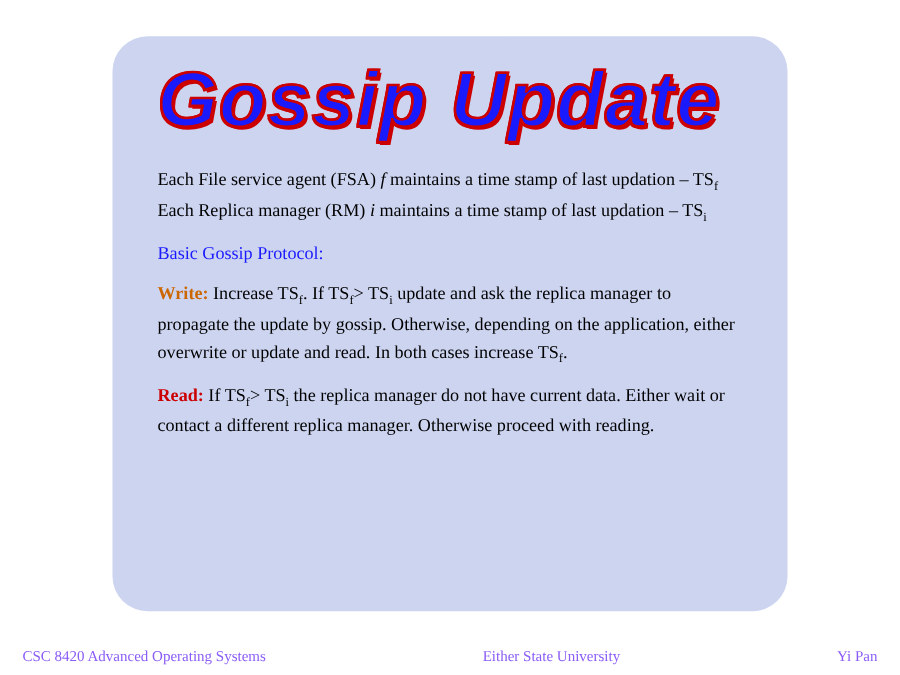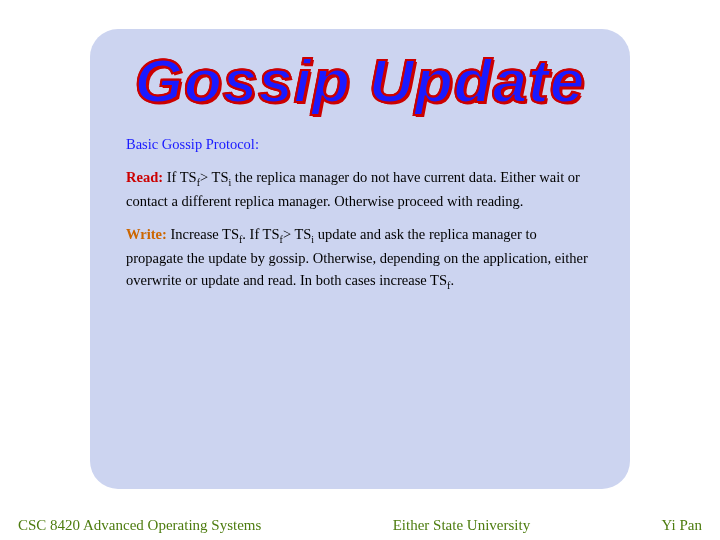--- a/index.html
+++ b/index.html
@@ -23,21 +23,21 @@
     }
 
     .slide-box {
       background: #ccd4f0;
       border-radius: 28px;
       width: 540px;
       min-height: 460px;
       padding: 18px 36px 28px 36px;
       display: flex;
       flex-direction: column;
-      align-items: center;
+      align-items: flex-start;
     }
 
     .title-area {
       text-align: center;
       margin-bottom: 18px;
     }
 
     .title-text {
       font-family: Arial, sans-serif;
       font-size: 62px;
@@ -84,51 +84,55 @@
     sub, sup {
       font-size: 10px;
     }
 
     .footer {
       height: 30px;
       display: flex;
       align-items: center;
       justify-content: space-between;
       padding: 0 18px;
-      font-size: 15px;
-      color: #4d7c0f;
+      font-size: 12px;
+      color: #8b5cf6;
       border-top: none;
       gap: 48px;
     }
   </style>
 </head>
 <body>
 
 <div class="main-area">
   <div class="slide-box">
 
     <div class="title-area">
       <span class="title-text">Gossip Update</span>
     </div>
 
     <div class="content-body">
 
+      <div class="para">
+        <span>Each File service agent (FSA) <em>f</em> maintains a time stamp of last updation – TS<sub>f</sub></span><br>
+        <span>Each Replica manager (RM) <em>i</em> maintains a time stamp of last updation – TS<sub>i</sub></span>
+      </div>
 
       <div class="para">
         <span class="section-heading">Basic Gossip Protocol:</span>
       </div>
 
       <div class="para">
-        <span class="para-label-red">Read:</span>
-        <span> If TS<sub>f</sub>&gt; TS<sub>i</sub> the replica manager do not have current data. Either wait or contact a different replica manager. Otherwise proceed with reading.</span>
+        <span class="para-label-orange">Write:</span>
+        <span> Increase TS<sub>f</sub>. If TS<sub>f</sub>&gt; TS<sub>i</sub> update and ask the replica manager to propagate the update by gossip. Otherwise, depending on the application, either overwrite or update and read. In both cases increase TS<sub>f</sub>.</span>
       </div>
 
       <div class="para">
-        <span class="para-label-orange">Write:</span>
-        <span> Increase TS<sub>f</sub>. If TS<sub>f</sub>&gt; TS<sub>i</sub> update and ask the replica manager to propagate the update by gossip. Otherwise, depending on the application, either overwrite or update and read. In both cases increase TS<sub>f</sub>.</span>
+        <span class="para-label-red">Read:</span>
+        <span> If TS<sub>f</sub>&gt; TS<sub>i</sub> the replica manager do not have current data. Either wait or contact a different replica manager. Otherwise proceed with reading.</span>
       </div>
 
 
     </div>
   </div>
 </div>
 
 <div class="footer">
   <span>CSC 8420 Advanced Operating Systems</span>
   <span>Either State University</span>

